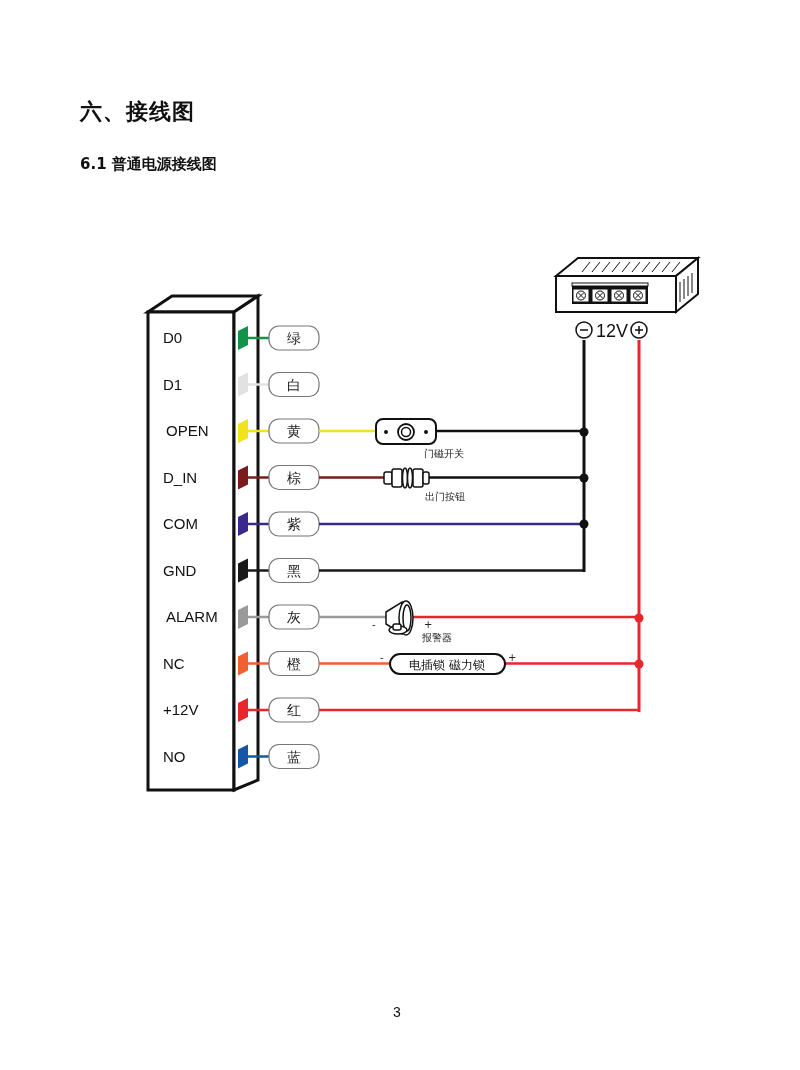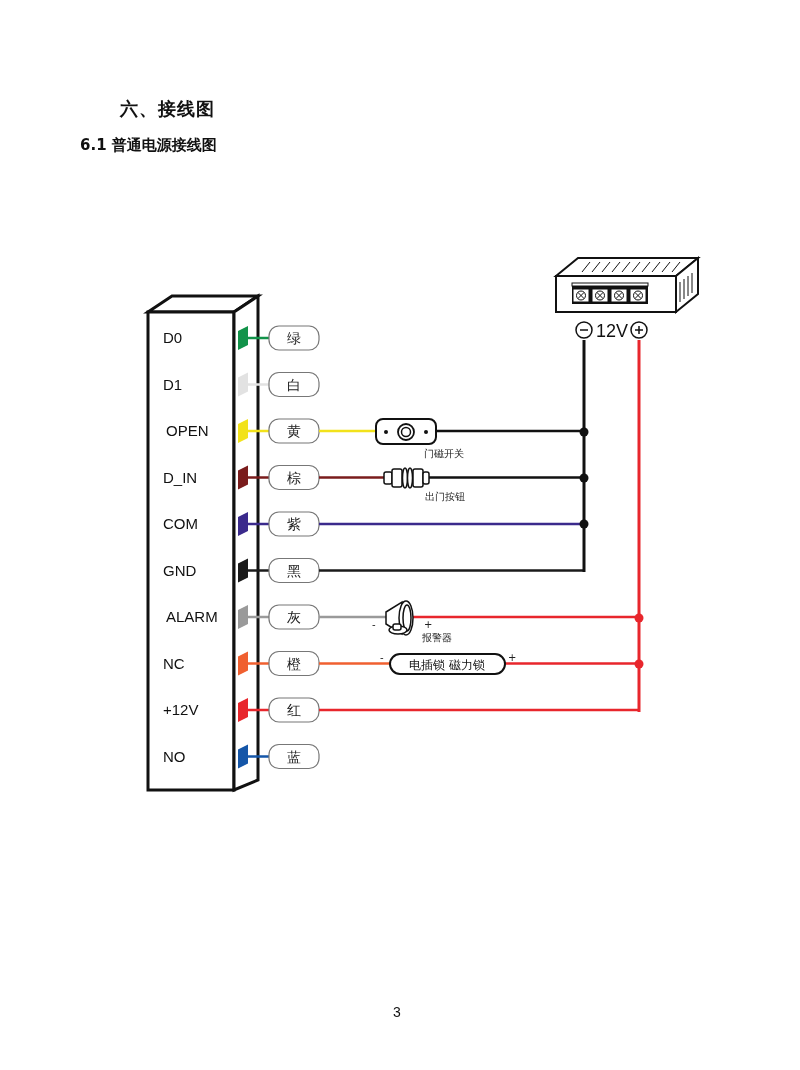--- a/index.html
+++ b/index.html
@@ -1,18 +1,18 @@
 <!DOCTYPE html>
 <html><head>
 <meta charset="utf-8">
 <style>
   html, body { margin:0; padding:0; background:#ffffff; }
   body { width:800px; height:1070px; position:relative; overflow:hidden; font-family:"DejaVu Sans", sans-serif; color:#111; }
-  .h1 { position:absolute; left:80px; top:97px; font-size:18px; font-weight:bold; letter-spacing:1px;margin-left:40px; }
-  .h2 { position:absolute; left:80px; top:136px; font-size:15px; font-weight:bold; }
+  .h1 { position:absolute; left:80px; top:97px; font-size:22px; font-weight:bold; letter-spacing:1px; }
+  .h2 { position:absolute; left:80px; top:155px; font-size:15px; font-weight:bold; }
   .page-num { position:absolute; left:393px; top:1004px; font-size:14px; font-family:"Liberation Sans", sans-serif; }
   svg { position:absolute; left:0; top:0; }
   .pin-text { font-family:"Liberation Sans", sans-serif; font-size:15px; fill:#111; }
   .tag-text { font-family:"DejaVu Sans", sans-serif; font-size:14px; fill:#222; }
   .cap-text { font-family:"DejaVu Sans", sans-serif; font-size:10px; fill:#222; }
   .lock-text { font-family:"DejaVu Sans", sans-serif; font-size:12px; fill:#111; }
   .psu-text { font-family:"Liberation Sans", sans-serif; font-size:18px; fill:#111; }
 </style>
 </head>
 <body>

